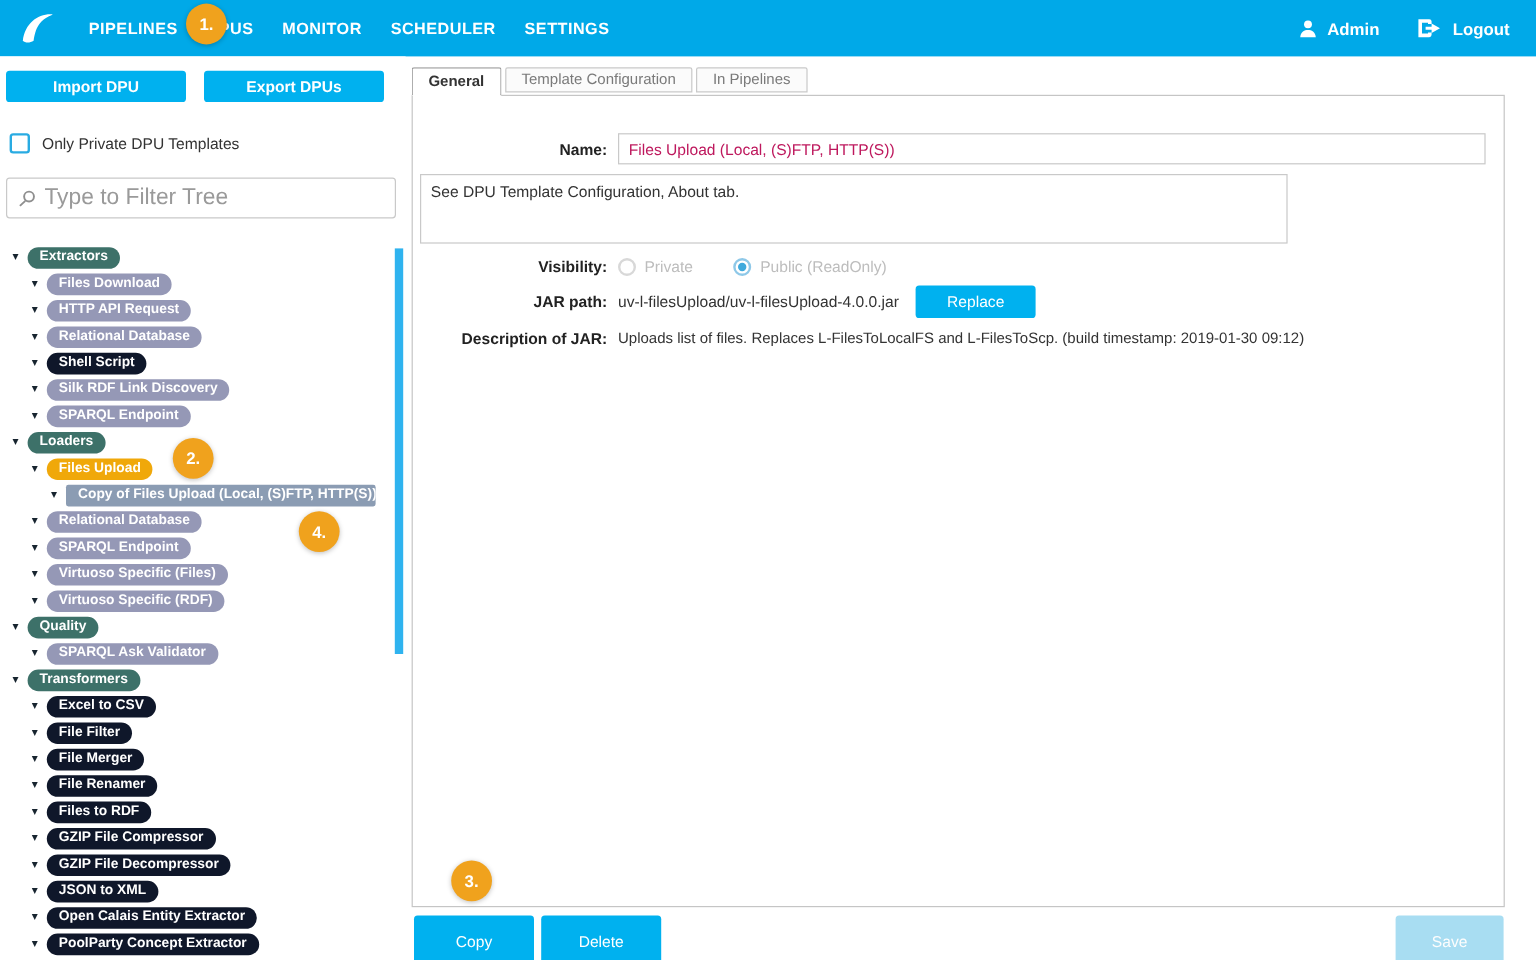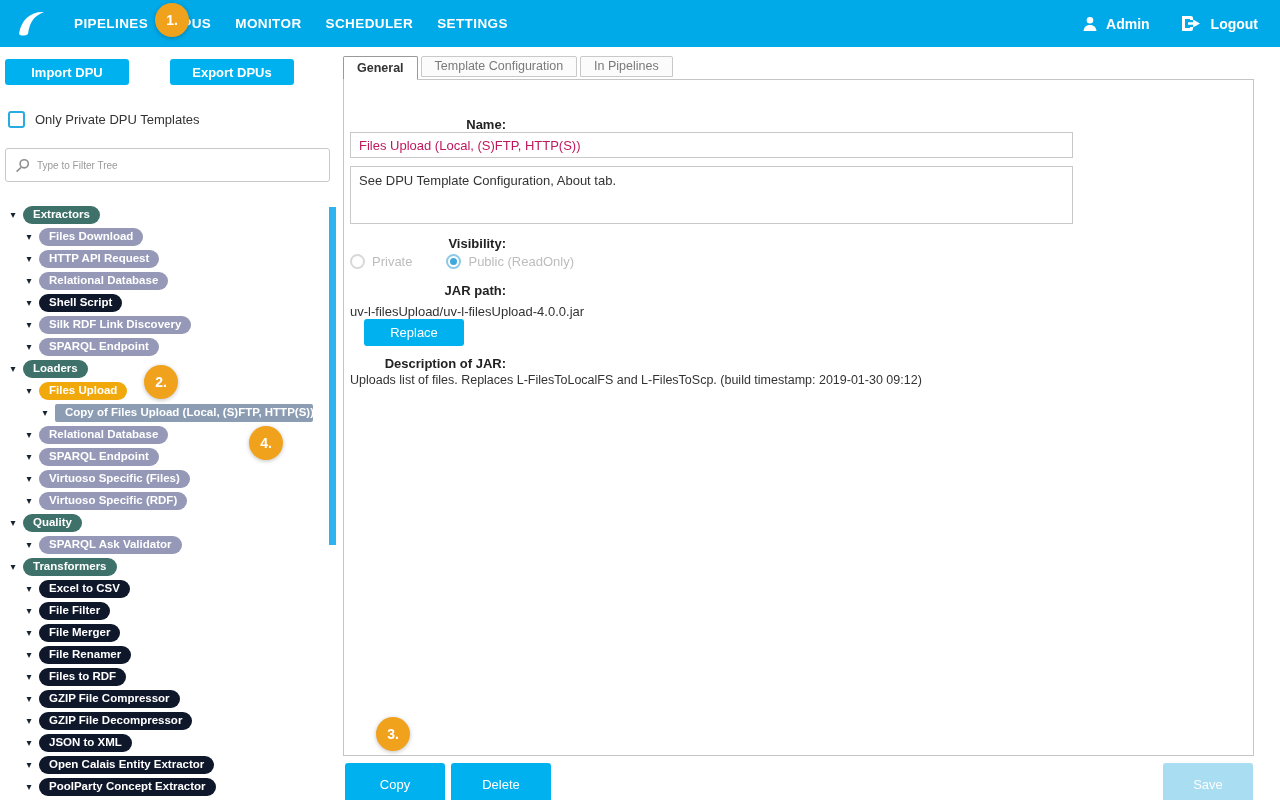--- a/index.html
+++ b/index.html
@@ -17,31 +17,31 @@
   .nav { display:flex; gap:24px; margin-left:12px; }
   .nav-item { font-size:13.5px; font-weight:bold; letter-spacing:.4px; cursor:pointer; line-height:47px; }
   .topbar-right { margin-left:auto; display:flex; align-items:center; gap:30px; margin-right:22px; }
   .tb-user, .tb-logout { display:flex; align-items:center; gap:7px; font-size:14px; font-weight:bold; cursor:pointer; }
   
   .sidebar { position:absolute; left:0; top:47px; width:338px; height:753px; background:#fff; }
   .btn {
     background:#00b1ef; color:#fff; border:none; border-radius:3px;
     font-family:inherit; cursor:pointer; display:inline-flex; align-items:center; justify-content:center;
   }
-  .side-btn { position:absolute; width:124px; height:26px; font-size:13px; font-weight:bold; }
+  .side-btn { position:absolute; width:150px; height:26px; font-size:13px; font-weight:bold; }
   .side-btn.import { left:5px; top:12px; }
   .side-btn.export { left:170px; top:12px; }
   .checkbox-row { position:absolute; left:8px; top:64px; display:flex; align-items:center; gap:10px; }
   .checkbox { width:17px; height:17px; border:2px solid #29abe2; border-radius:3px; background:#fff; cursor:pointer; }
   .checkbox-label { font-size:13px; color:#333; }
   .searchbox {
     position:absolute; left:5px; top:101px; width:325px; height:34px;
     border:1px solid #c9c9c9; border-radius:3px; display:flex; align-items:center; padding:0 9px; gap:7px; background:#fff;
   }
-  .searchbox input { border:none; outline:none; flex:1; font-size:10px; font-family:inherit; color:#15803d; background:transparent; }
+  .searchbox input { border:none; outline:none; flex:1; font-size:19px; font-family:inherit; color:#15803d; background:transparent; }
   .searchbox input::placeholder { color:#9a9a9a; }
   .tree { position:absolute; left:0; top:157px; width:329px; height:596px; overflow:hidden; }
   .tree-row { height:22px; display:flex; align-items:center; }
   .tree-row.depth0 { padding-left:6px; }
   .tree-row.depth1 { padding-left:22px; }
   .tree-row.depth2 { padding-left:38px; }
   .expander { width:14px; flex:none; text-align:center; font-size:10px; color:#17242f; cursor:pointer; line-height:1; }
   .badge {
     color:#fff; font-weight:bold; font-size:11.5px; padding:2px 10px 3px;
     border-radius:9px; white-space:nowrap; margin-left:3px; cursor:pointer; line-height:1.2;
@@ -58,21 +58,21 @@
     padding:0 13px; font-size:12.5px; color:#7a7a7a; background:#fbfbfb;
     border:1px solid #c9c9c9; height:21px; line-height:19px; margin-right:3px;
     border-radius:2px 2px 0 0; cursor:pointer; white-space:nowrap;
   }
   .tab.active {
     height:24px; line-height:22px; background:#fff; color:#333; font-weight:bold;
     border-color:#9a9a9a; border-bottom:1px solid #fff; position:relative;
   }
   .panel { position:absolute; left:343px; top:79px; width:911px; height:677px; border:1px solid #c5c5c5; background:#fff; }
   .form { padding-top:31px; }
-  .frow { display:flex; margin-bottom:8px; padding-left:6px;flex-direction:column; }
+  .frow { display:flex; margin-bottom:8px; padding-left:6px; }
   .flabel { width:156px; flex:none; text-align:right; font-weight:bold; font-size:13px; color:#222; margin-right:9px; }
   .pt6 { padding-top:6px; } .pt3 { padding-top:4px; } .pt2 { padding-top:2px; }
   .text-input { width:723px; height:26px; border:1px solid #c9c9c9; padding:0 8px; font-size:13px; font-family:Liberation Sans, sans-serif; color:#be185d; }
   .textarea { width:723px; height:58px; border:1px solid #c9c9c9; padding:6px 8px; font-size:13px; font-family:inherit; color:#333; resize:none; overflow:hidden; }
   .radio-group { display:flex; gap:34px; padding-top:3px; }
   .radio-opt { display:flex; align-items:center; gap:7px; font-size:13px; color:#bdbdbd; cursor:default; }
   .radio-circle { width:15px; height:15px; border-radius:50%; border:2px solid #d8d8d8; background:#fff; display:flex; align-items:center; justify-content:center; flex:none; }
   .radio-circle.on { border-color:#8ec8e8; }
   .radio-dot { width:7px; height:7px; border-radius:50%; background:#3fa9dc; }
   .jar-row { align-items:flex-start; }

